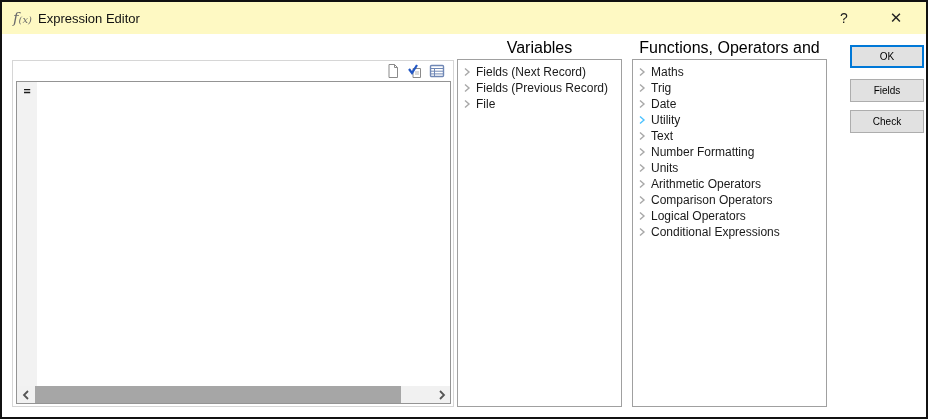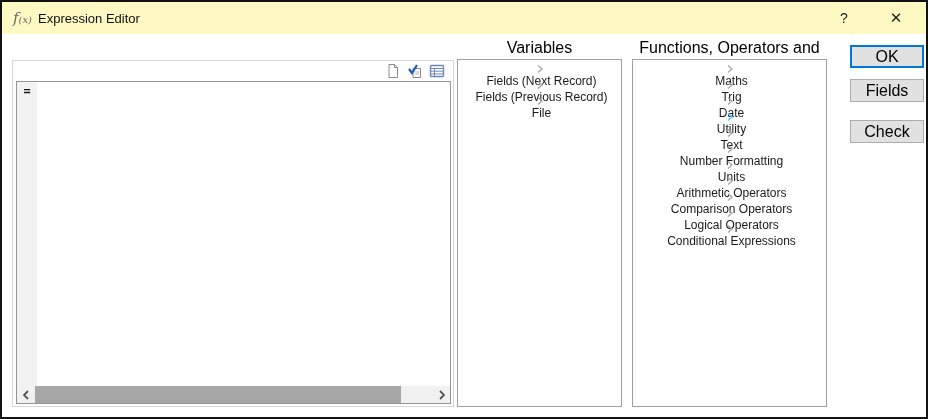--- a/index.html
+++ b/index.html
@@ -72,35 +72,35 @@
 
   .listbox {
     position:absolute; top:57px; height:348px; background:#ffffff;
     border:1px solid #a0a0a0; padding-top:4px; overflow:hidden;
   }
   .listbox.vars  { left:455px; width:165px; }
   .listbox.funcs { left:630px; width:195px; }
 
   .tree-item {
     display:flex; align-items:center; height:16px; padding-left:4px;
-    font-size:12px; color:#1a1a1a; cursor:default;flex-direction:column;
+    font-size:12px; color:#1a1a1a; cursor:default;
   }
   .chev { width:10px; height:10px; margin-right:4px; flex:0 0 auto; }
   .chev path { stroke:#a8a8a8; stroke-width:1.4; fill:none; }
   .tree-item.hl .chev path { stroke:#4cc2ff; }
 
   
   .action-btn {
     position:absolute; left:848px; width:74px; height:23px;
     background:#e1e1e1; border:1px solid #adadad;
-    font-size:16px; color:#000; text-align:center; line-height:21px; cursor:default;
+    font-size:10px; color:#000; text-align:center; line-height:21px; cursor:default;
   }
   .action-btn.default { border:2px solid #0078d7; line-height:19px; top:43px; }
   .action-btn.cancel { top:77px; }
-  .action-btn.check  { top:108px;margin-top:10px; }
+  .action-btn.check  { top:108px; }
 
   
   .tool-icon svg { display:block; }
 </style>
 </head>
 <body>
 
 <div class="dialog">
 
   <div class="titlebar">

